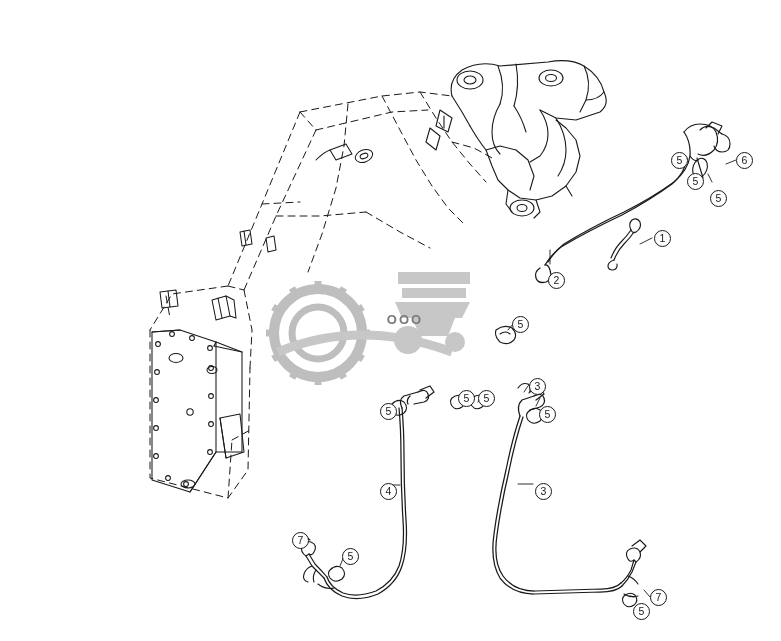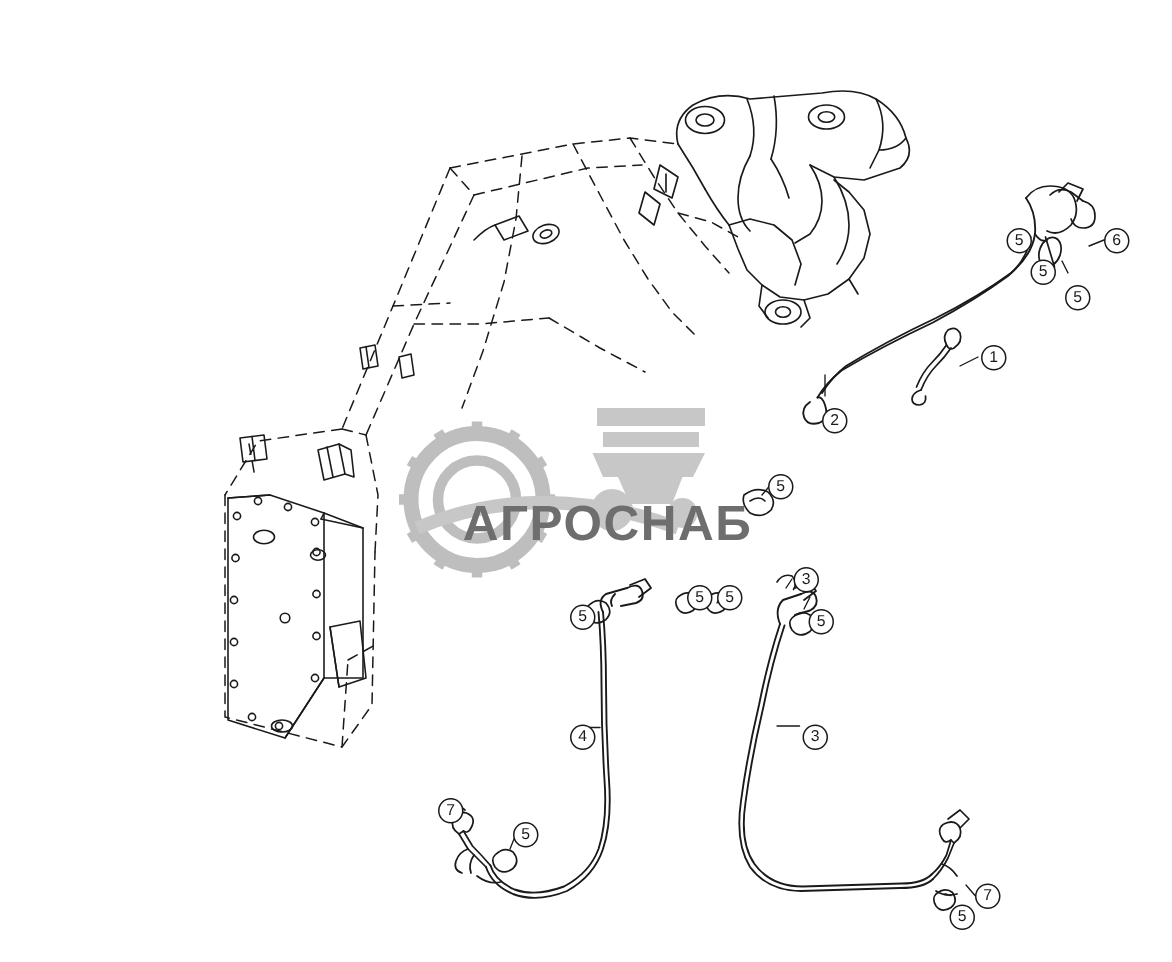--- a/index.html
+++ b/index.html
@@ -310,21 +310,21 @@
         <path d="M480 398 L478 402"></path>
         <path d="M540 398 L536 406"></path>
         <path d="M344 556 L340 566"></path>
         <path d="M298 540 L304 546"></path>
         <path d="M650 597 L644 590"></path>
         <path d="M634 597 L630 596"></path>
       </g>
     </g>
   </svg>
 
-  <div id="watermark-text">АГРОСНАБ</div>
+  <div id="watermark-sub">ООО</div>
 
   <div class="callout" style="left:654px; top:230px;">1</div>
   <div class="callout" style="left:548px; top:272px;">2</div>
   <div class="callout" style="left:529px; top:378px;">3</div>
   <div class="callout" style="left:535px; top:483px;">3</div>
   <div class="callout" style="left:380px; top:483px;">4</div>
   <div class="callout" style="left:671px; top:152px;">5</div>
   <div class="callout" style="left:687px; top:173px;">5</div>
   <div class="callout" style="left:710px; top:190px;">5</div>
   <div class="callout" style="left:512px; top:316px;">5</div>

